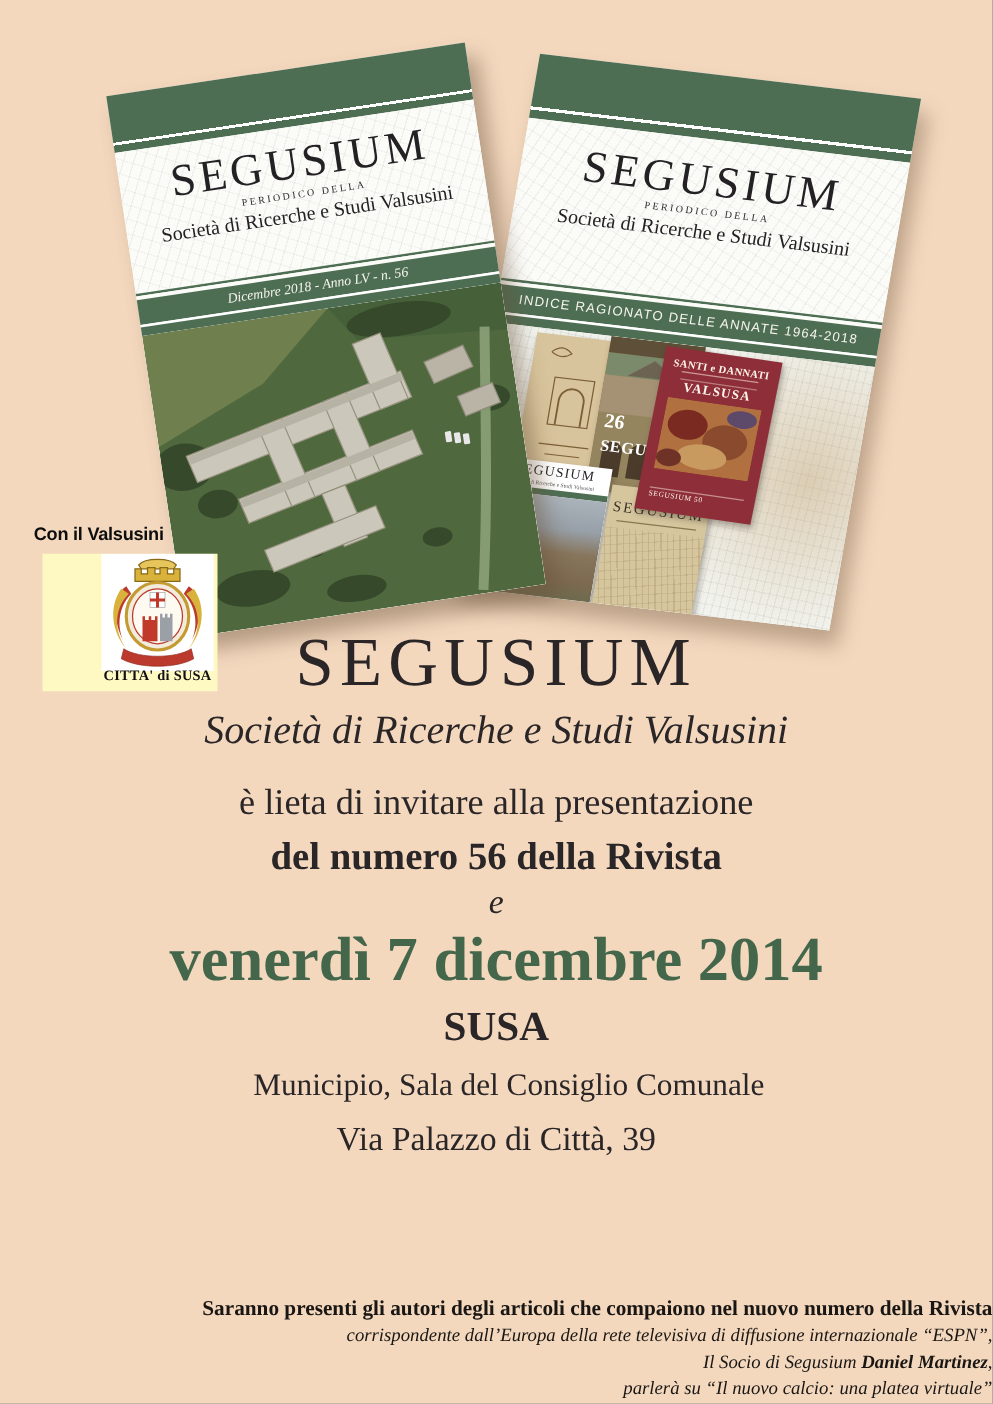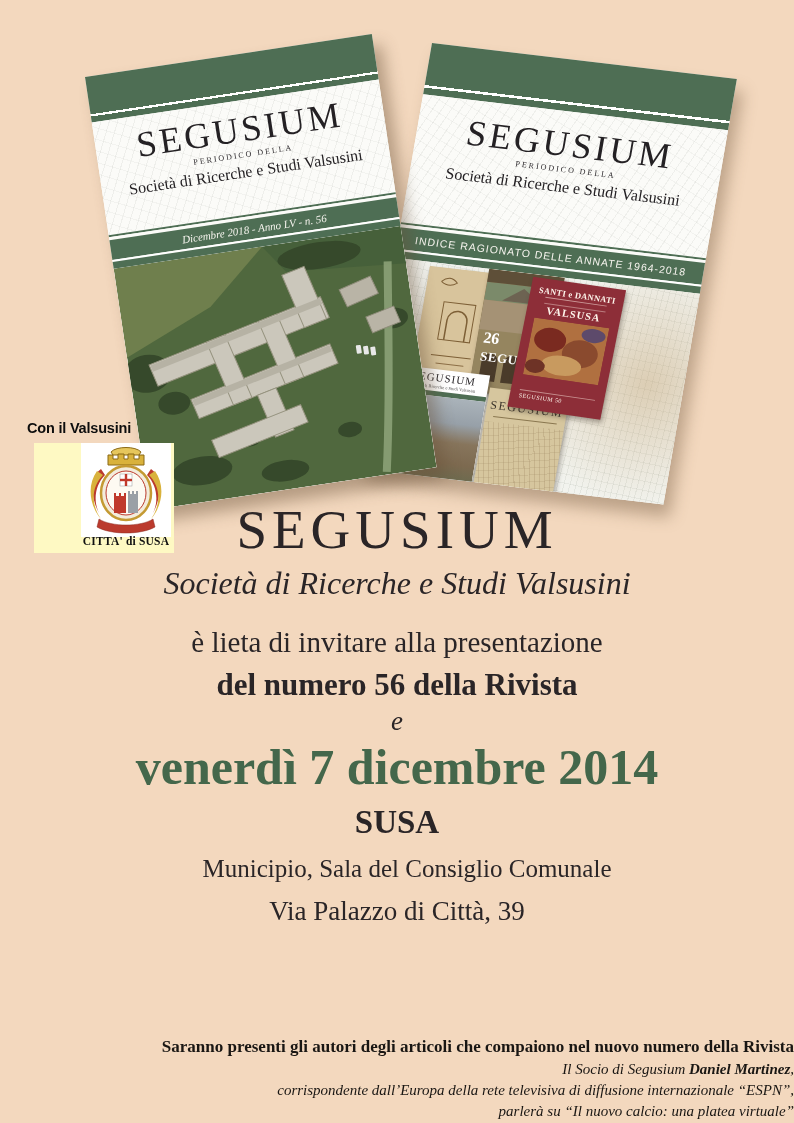--- a/index.html
+++ b/index.html
@@ -271,18 +271,18 @@
     <div class="t-l2">del numero 56 della Rivista</div>
     <div class="t-conj">e</div>
     <div class="t-date">venerdì 7 dicembre 2014</div>
     <div class="t-city">SUSA</div>
     <div class="t-venue">Municipio, Sala del Consiglio Comunale</div>
     <div class="t-addr">Via Palazzo di Città, 39</div>
   </div>
 
   <div class="foot">
     <div class="f1">Saranno presenti gli autori degli articoli che compaiono nel nuovo numero della Rivista</div>
+    <div class="f-it">corrispondente dall’Europa della rete televisiva di diffusione internazionale “ESPN”,</div>
     <div class="f-it"><span>Il Socio di Segusium </span><b>Daniel Martinez</b><span>,</span></div>
-    <div class="f-it">corrispondente dall’Europa della rete televisiva di diffusione internazionale “ESPN”,</div>
     <div class="f-it">parlerà su “Il nuovo calcio: una platea virtuale”</div>
   </div>
 
 </div>
 
 </body></html>

